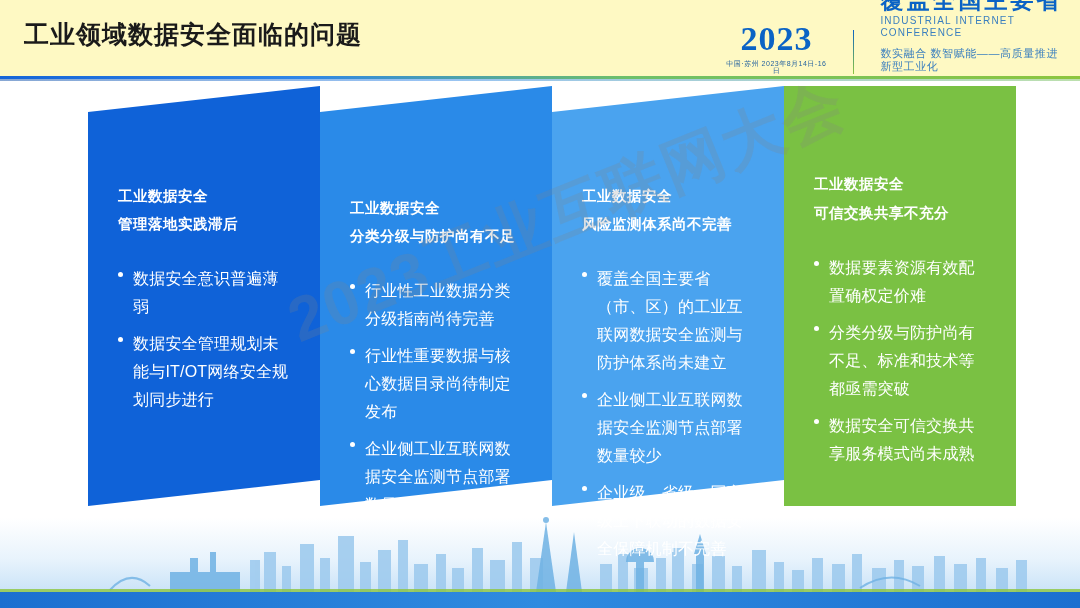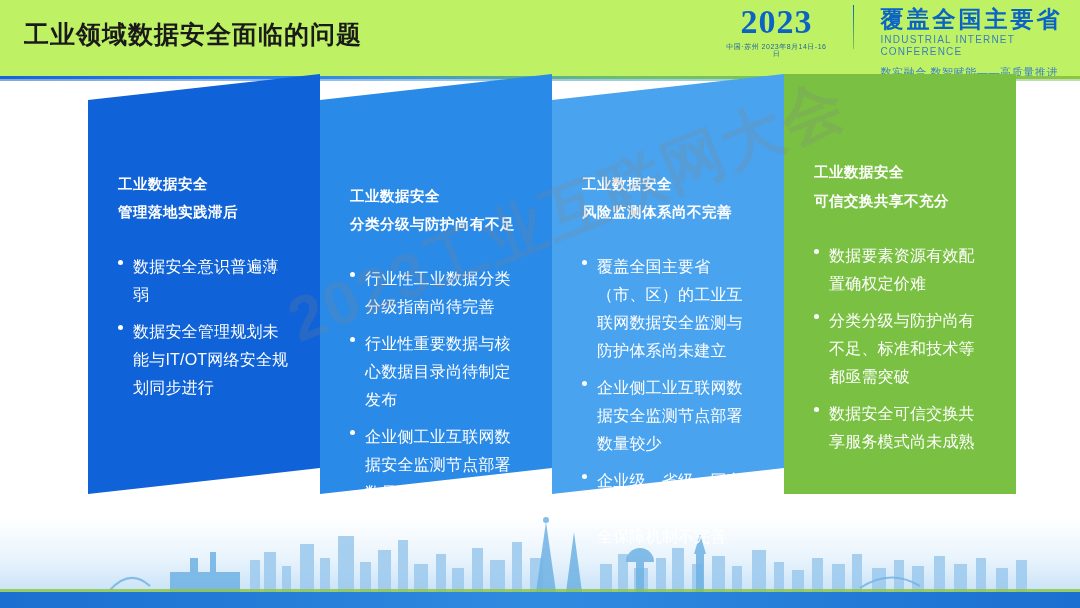--- a/index.html
+++ b/index.html
@@ -17,21 +17,21 @@
     background: #ffffff;
     overflow: hidden;
   }
 
   
   .header {
     position: absolute;
     left: 0; top: 0;
     width: 1080px;
     height: 76px;
-    background: #bef264;
+    background: #fef9c3;
   }
   .title {
     position: absolute;
     left: 24px;
     top: 18px;
     font-size: 25px;
     font-weight: bold;
     color: #1a1a1a;
     letter-spacing: 1px;
   }
@@ -50,25 +50,25 @@
     width: 1080px;
     height: 2px;
     background: linear-gradient(to right, #0f4fa8 0%, #2f86e8 40%, #79c05b 100%);
     opacity: .5;
   }
 
   
   .logo-block {
     position: absolute;
     right: 14px;
-    top: 5px;
+    top: 12px;
     width: 340px;
     height: 62px;
     display: flex;
-    align-items: flex-start;
+    align-items: flex-end;
     gap: 16px;
   }
   .logo-left {
     width: 128px;
     text-align: center;
     line-height: 1;
   }
   .logo-year {
     font-size: 34px;
     font-weight: bold;
@@ -149,21 +149,21 @@
     width: 1080px; height: 3px;
     background: #8dc63f;
     opacity: .8;
   }
   .skyline { position: absolute; bottom: 16px; left: 0; width: 1080px; height: 78px; z-index: 3; }
 
   
   .panels {
     position: absolute;
     left: 0;
-    top: 74px;
+    top: 86px;
     width: 1080px;
     height: 450px;
     z-index: 5;
   }
   .panel {
     position: absolute;
     top: 0;
     width: 232px;
     height: 420px;
     color: #ffffff;

